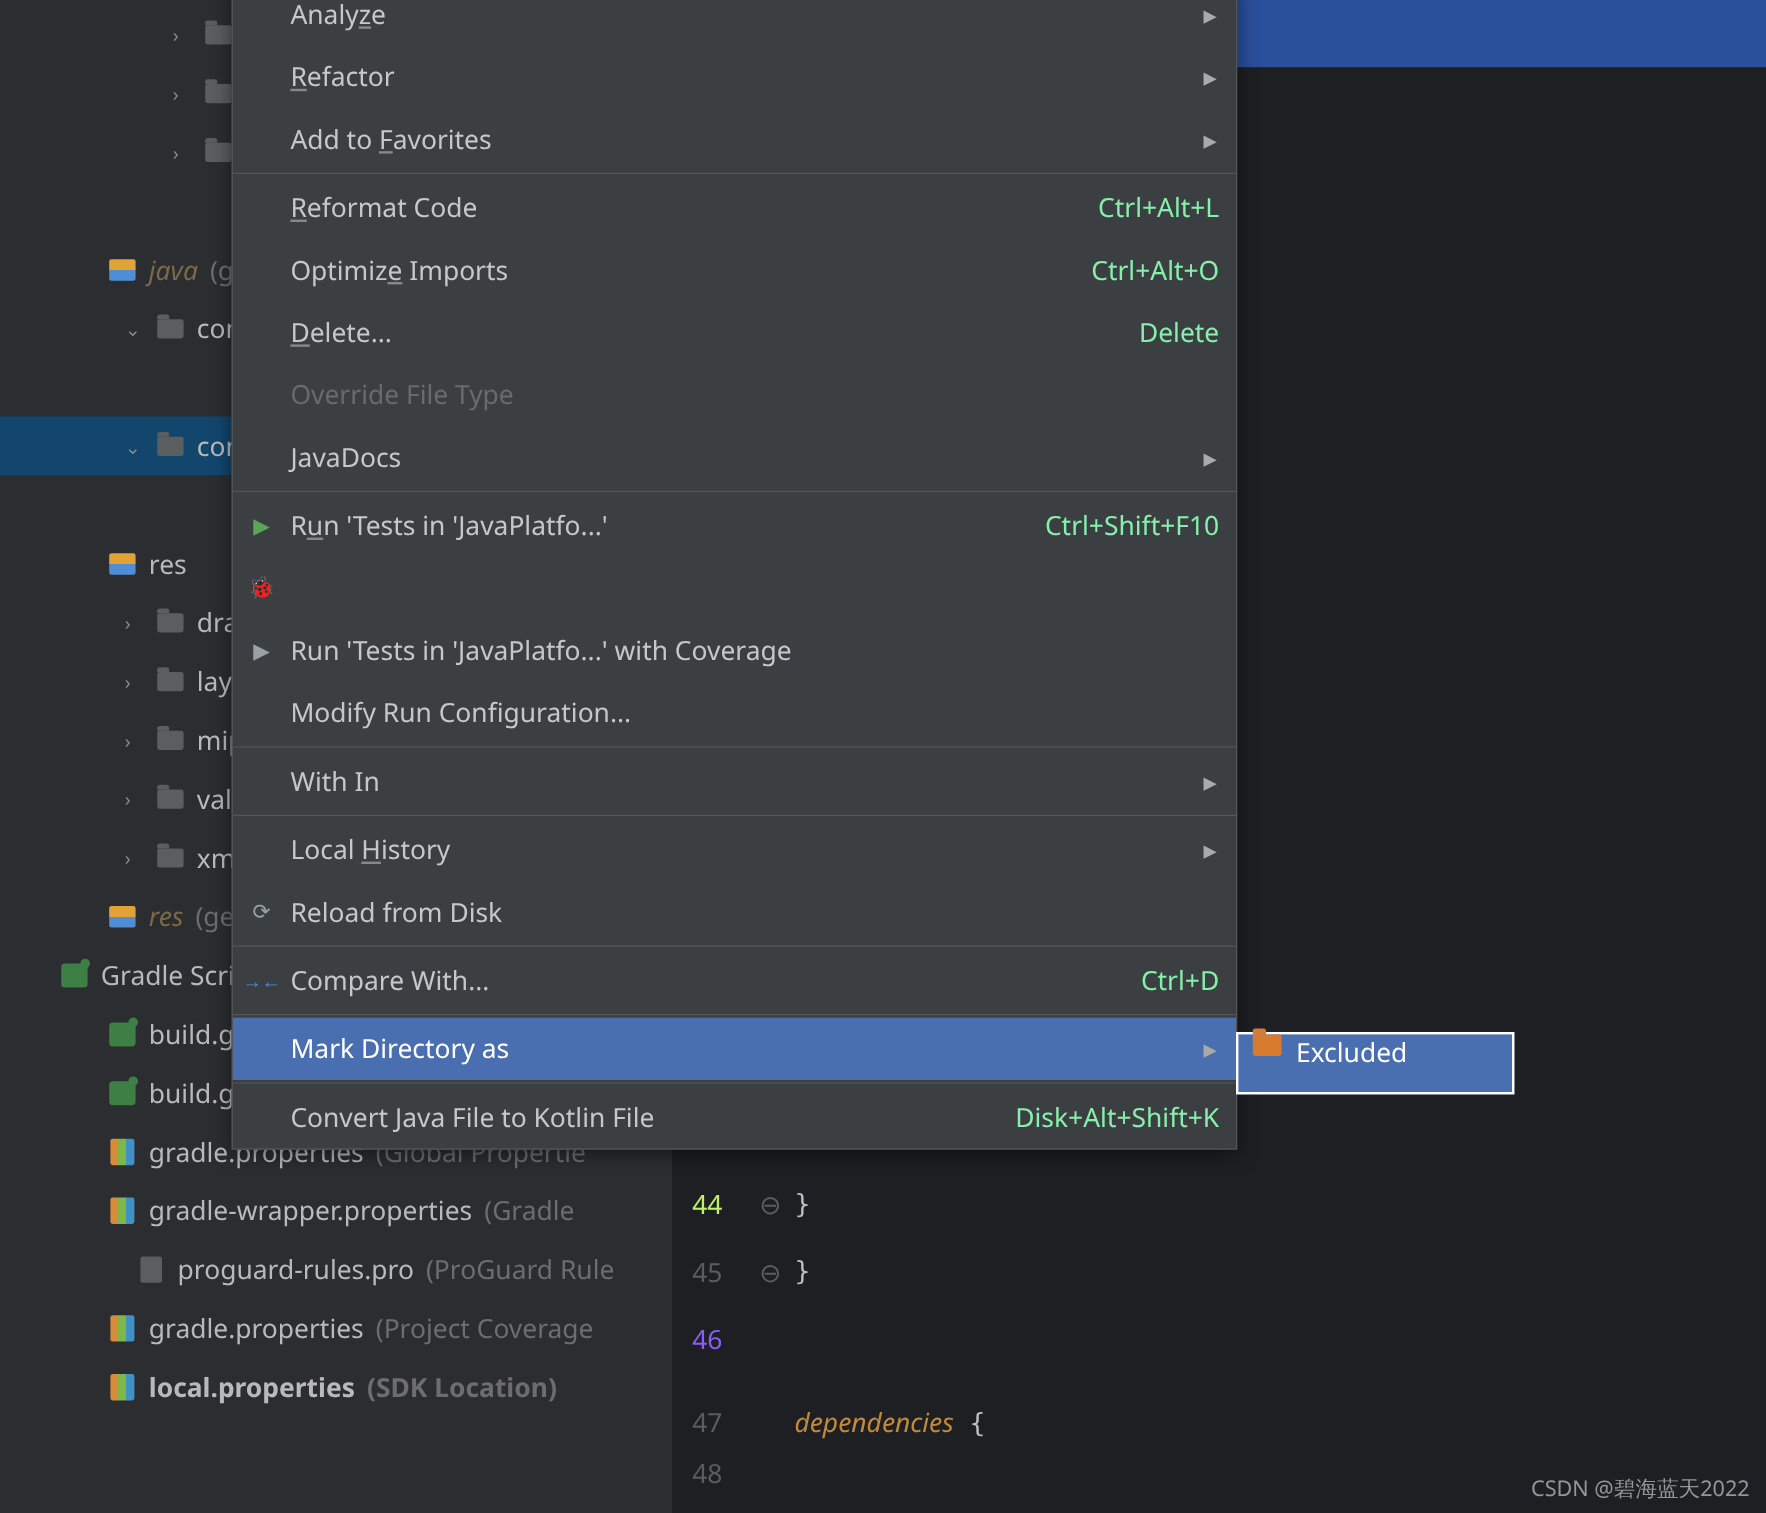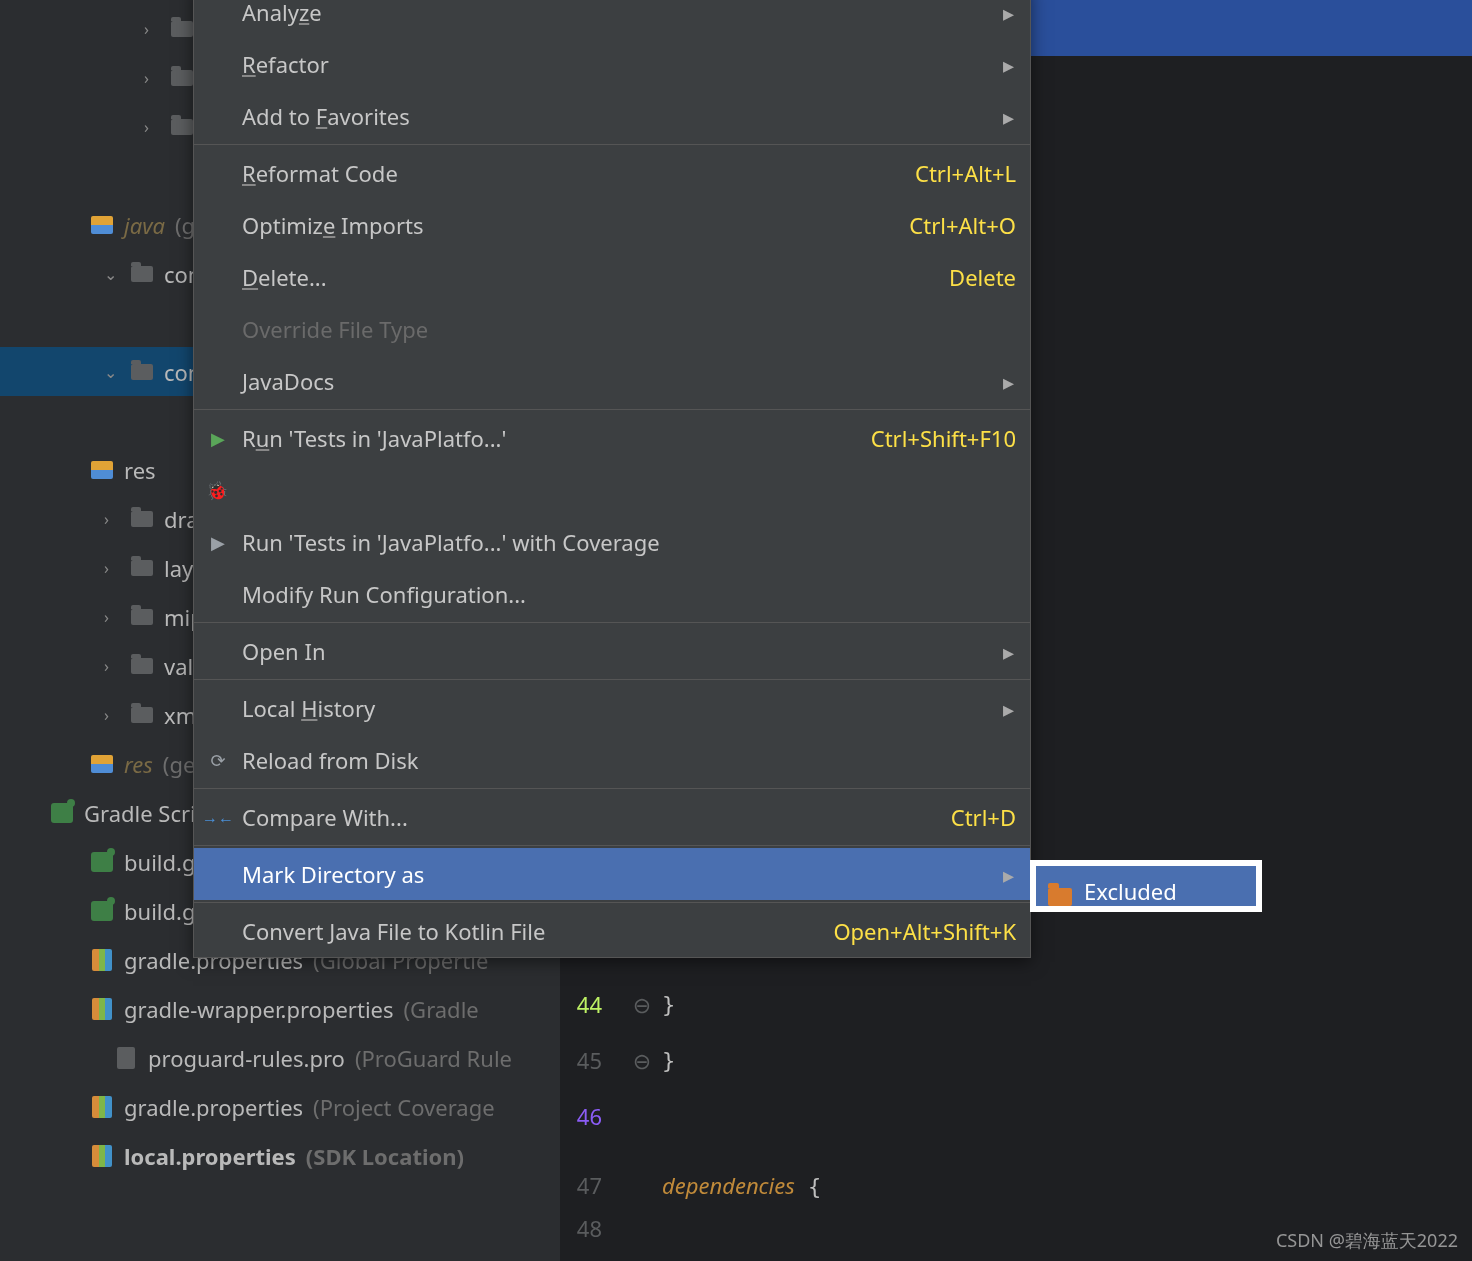--- a/index.html
+++ b/index.html
@@ -17,28 +17,28 @@
 .res-icon { width: 22px; height: 18px; background: linear-gradient(#e1a336 50%, #4f8dd6 50%); border-radius: 2px; }
 .grad-icon { width: 22px; height: 20px; background: #3e7f46; border-radius: 3px; position: relative; }
 .grad-icon::after { content:""; position:absolute; width:8px; height:8px; background:#3e7f46; border-radius:50%; top:-4px; right:-2px; }
 .prop-icon { width: 20px; height: 22px; background: linear-gradient(90deg, #d68c3a 33%, #7fb648 33% 66%, #4191c9 66%); border-radius: 2px; }
 .file-icon { width: 18px; height: 22px; background: #5b5d5f; border-radius: 2px; }
 .gen { color: #7a6a45; font-style: italic; }
 .hint { color: #6d6d6d; }
 .ctx-menu { position: absolute; left: 193px; top: -15px; width: 838px; background: #3c3f41; border: 1px solid #555; box-shadow: 0 4px 16px rgba(0,0,0,0.5); z-index: 10; }
 .ctx-item { display: flex; align-items: center; height: 52px; padding: 0 14px 0 48px; color: #c7c7c7; position: relative; }
 .ctx-item .lbl { flex: 1; }
-.ctx-item .sc { color: #fde047; }
+.ctx-item .sc { color: #86efac; }
 .ctx-item .arr { color: #aaa; position: absolute; right: 16px; }
 .ctx-item.disabled { color: #6a6a6a; }
 .ctx-item.hov { background: #4a6fb0; color: #fff; }
 .ctx-sep { height: 1px; background: #555; margin: 2px 0; }
 .ctx-icon { position: absolute; left: 12px; width: 24px; height: 24px; display: flex; align-items: center; justify-content: center; }
 .ul { text-decoration: underline; text-decoration-color: #888; }
-.submenu { position: absolute; left: 1030px; top: 860px; width: 232px; height: 52px; background: #4a6fb0; border: 6px solid #ffffff; z-index: 11; display: flex; align-items: flex-end; padding-left: 12px; gap: 12px; color: #fff; }
+.submenu { position: absolute; left: 1030px; top: 860px; width: 232px; height: 52px; background: #4a6fb0; border: 2px solid #ffffff; z-index: 11; display: flex; align-items: flex-start; padding-left: 12px; gap: 12px; color: #fff; }
 .excl-folder { width: 24px; height: 18px; background: #d87b2e; border-radius: 2px; position: relative; }
 .excl-folder::before { content:""; position:absolute; top:-5px; left:0; width:11px; height:5px; background:#d87b2e; border-radius:2px 2px 0 0; }
 .code { position: absolute; left: 0; top: 0; font-size: 23px; line-height: 56px; white-space: pre; color: #b7b7b7; }
 .code-top { position: absolute; left: 0; top: 0; right: 0; height: 56px; background: #2a4f9b; color: #b7b7b7; line-height: 40px; padding-top: 2px; }
 .kw { color: #c08a3a; }
 .str { color: #74986c; }
 .cmt { color: #7a7a7a; }
 .fn { color: #dba14a; font-style: italic; }
 .watermark { position: absolute; right: 14px; bottom: 8px; color: #aaa; font-size: 18px; opacity: .85; font-family: system-ui; }
 .run-ic{ color:#5aa659; font-size:18px; }
@@ -307,21 +307,21 @@
     </div>
     <div class="ctx-item">
       <span class="ctx-icon shield-ic">▶</span>
       <span class="lbl">Run 'Tests in 'JavaPlatfo...' with Coverage</span>
     </div>
     <div class="ctx-item">
       <span class="lbl">Modify Run Configuration...</span>
     </div>
     <div class="ctx-sep"></div>
     <div class="ctx-item">
-      <span class="lbl">Open In</span>
+      <span class="lbl">With In</span>
       <span class="arr">▸</span>
     </div>
     <div class="ctx-sep"></div>
     <div class="ctx-item">
       <span class="lbl">Local <span class="ul">H</span>istory</span>
       <span class="arr">▸</span>
     </div>
     <div class="ctx-item">
       <span class="ctx-icon reload-ic">⟳</span>
       <span class="lbl">Reload from Disk</span>
@@ -333,21 +333,21 @@
       <span class="sc">Ctrl+D</span>
     </div>
     <div class="ctx-sep"></div>
     <div class="ctx-item hov">
       <span class="lbl">Mark Directory as</span>
       <span class="arr">▸</span>
     </div>
     <div class="ctx-sep"></div>
     <div class="ctx-item">
       <span class="lbl">Convert Java File to Kotlin File</span>
-      <span class="sc">Open+Alt+Shift+K</span>
+      <span class="sc">Disk+Alt+Shift+K</span>
     </div>
   </div>
 
 <div class="submenu">
   <span class="excl-folder"></span>
   <span>Excluded</span>
 </div>
 
 <div class="watermark">CSDN @碧海蓝天2022</div>
 

